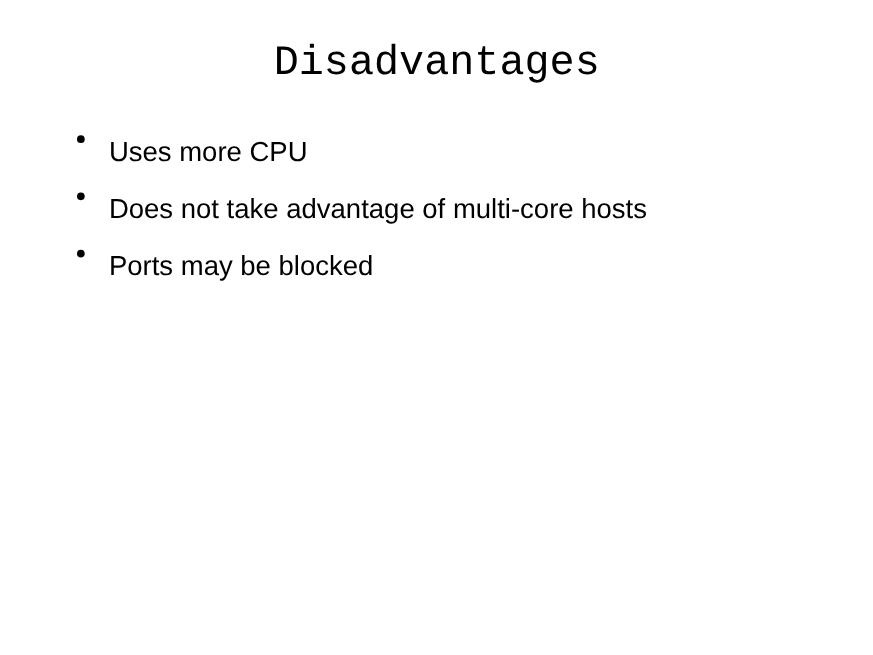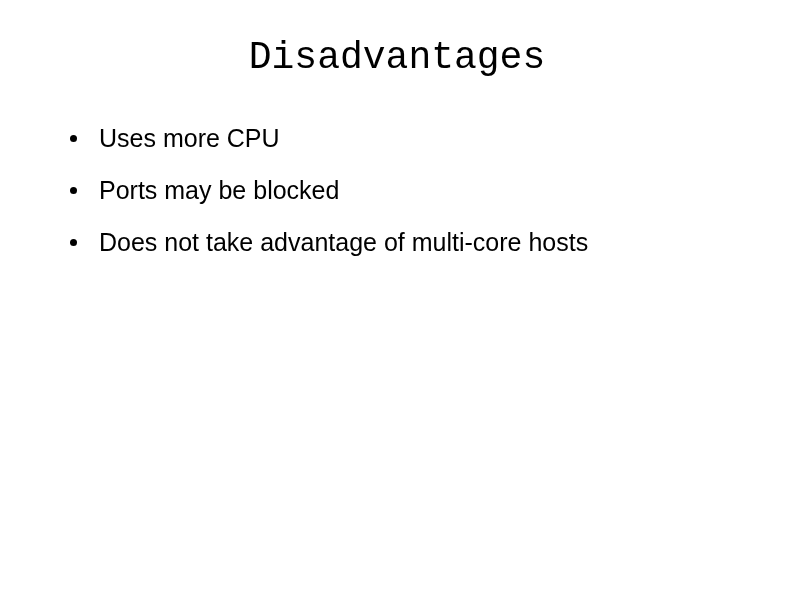--- a/index.html
+++ b/index.html
@@ -27,21 +27,20 @@
       margin-top: 6px;
       margin-bottom: 44px;
       font-family: Liberation Mono, monospace;
     }
     .bullet-list {
       list-style: none;
       padding-left: 30px;
     }
     .bullet-item {
       display: flex;
-      align-items: center;
       margin-bottom: 22px;
       font-size: 25px;
     }
     .bullet-dot {
       width: 7px;
       height: 7px;
       background: #000000;
       border-radius: 50%;
       margin-right: 22px;
       flex-shrink: 0;
@@ -55,20 +54,20 @@
 
 <div class="slide">
   <h1 class="title">Disadvantages</h1>
   <ul class="bullet-list">
     <li class="bullet-item">
       <span class="bullet-dot"></span>
       <span class="bullet-text">Uses more CPU</span>
     </li>
     <li class="bullet-item">
       <span class="bullet-dot"></span>
-      <span class="bullet-text">Ports may be blocked</span>
+      <span class="bullet-text">Does not take advantage of multi-core hosts</span>
     </li>
     <li class="bullet-item">
       <span class="bullet-dot"></span>
-      <span class="bullet-text">Does not take advantage of multi-core hosts</span>
+      <span class="bullet-text">Ports may be blocked</span>
     </li>
   </ul>
 </div>
 
 </body></html>

